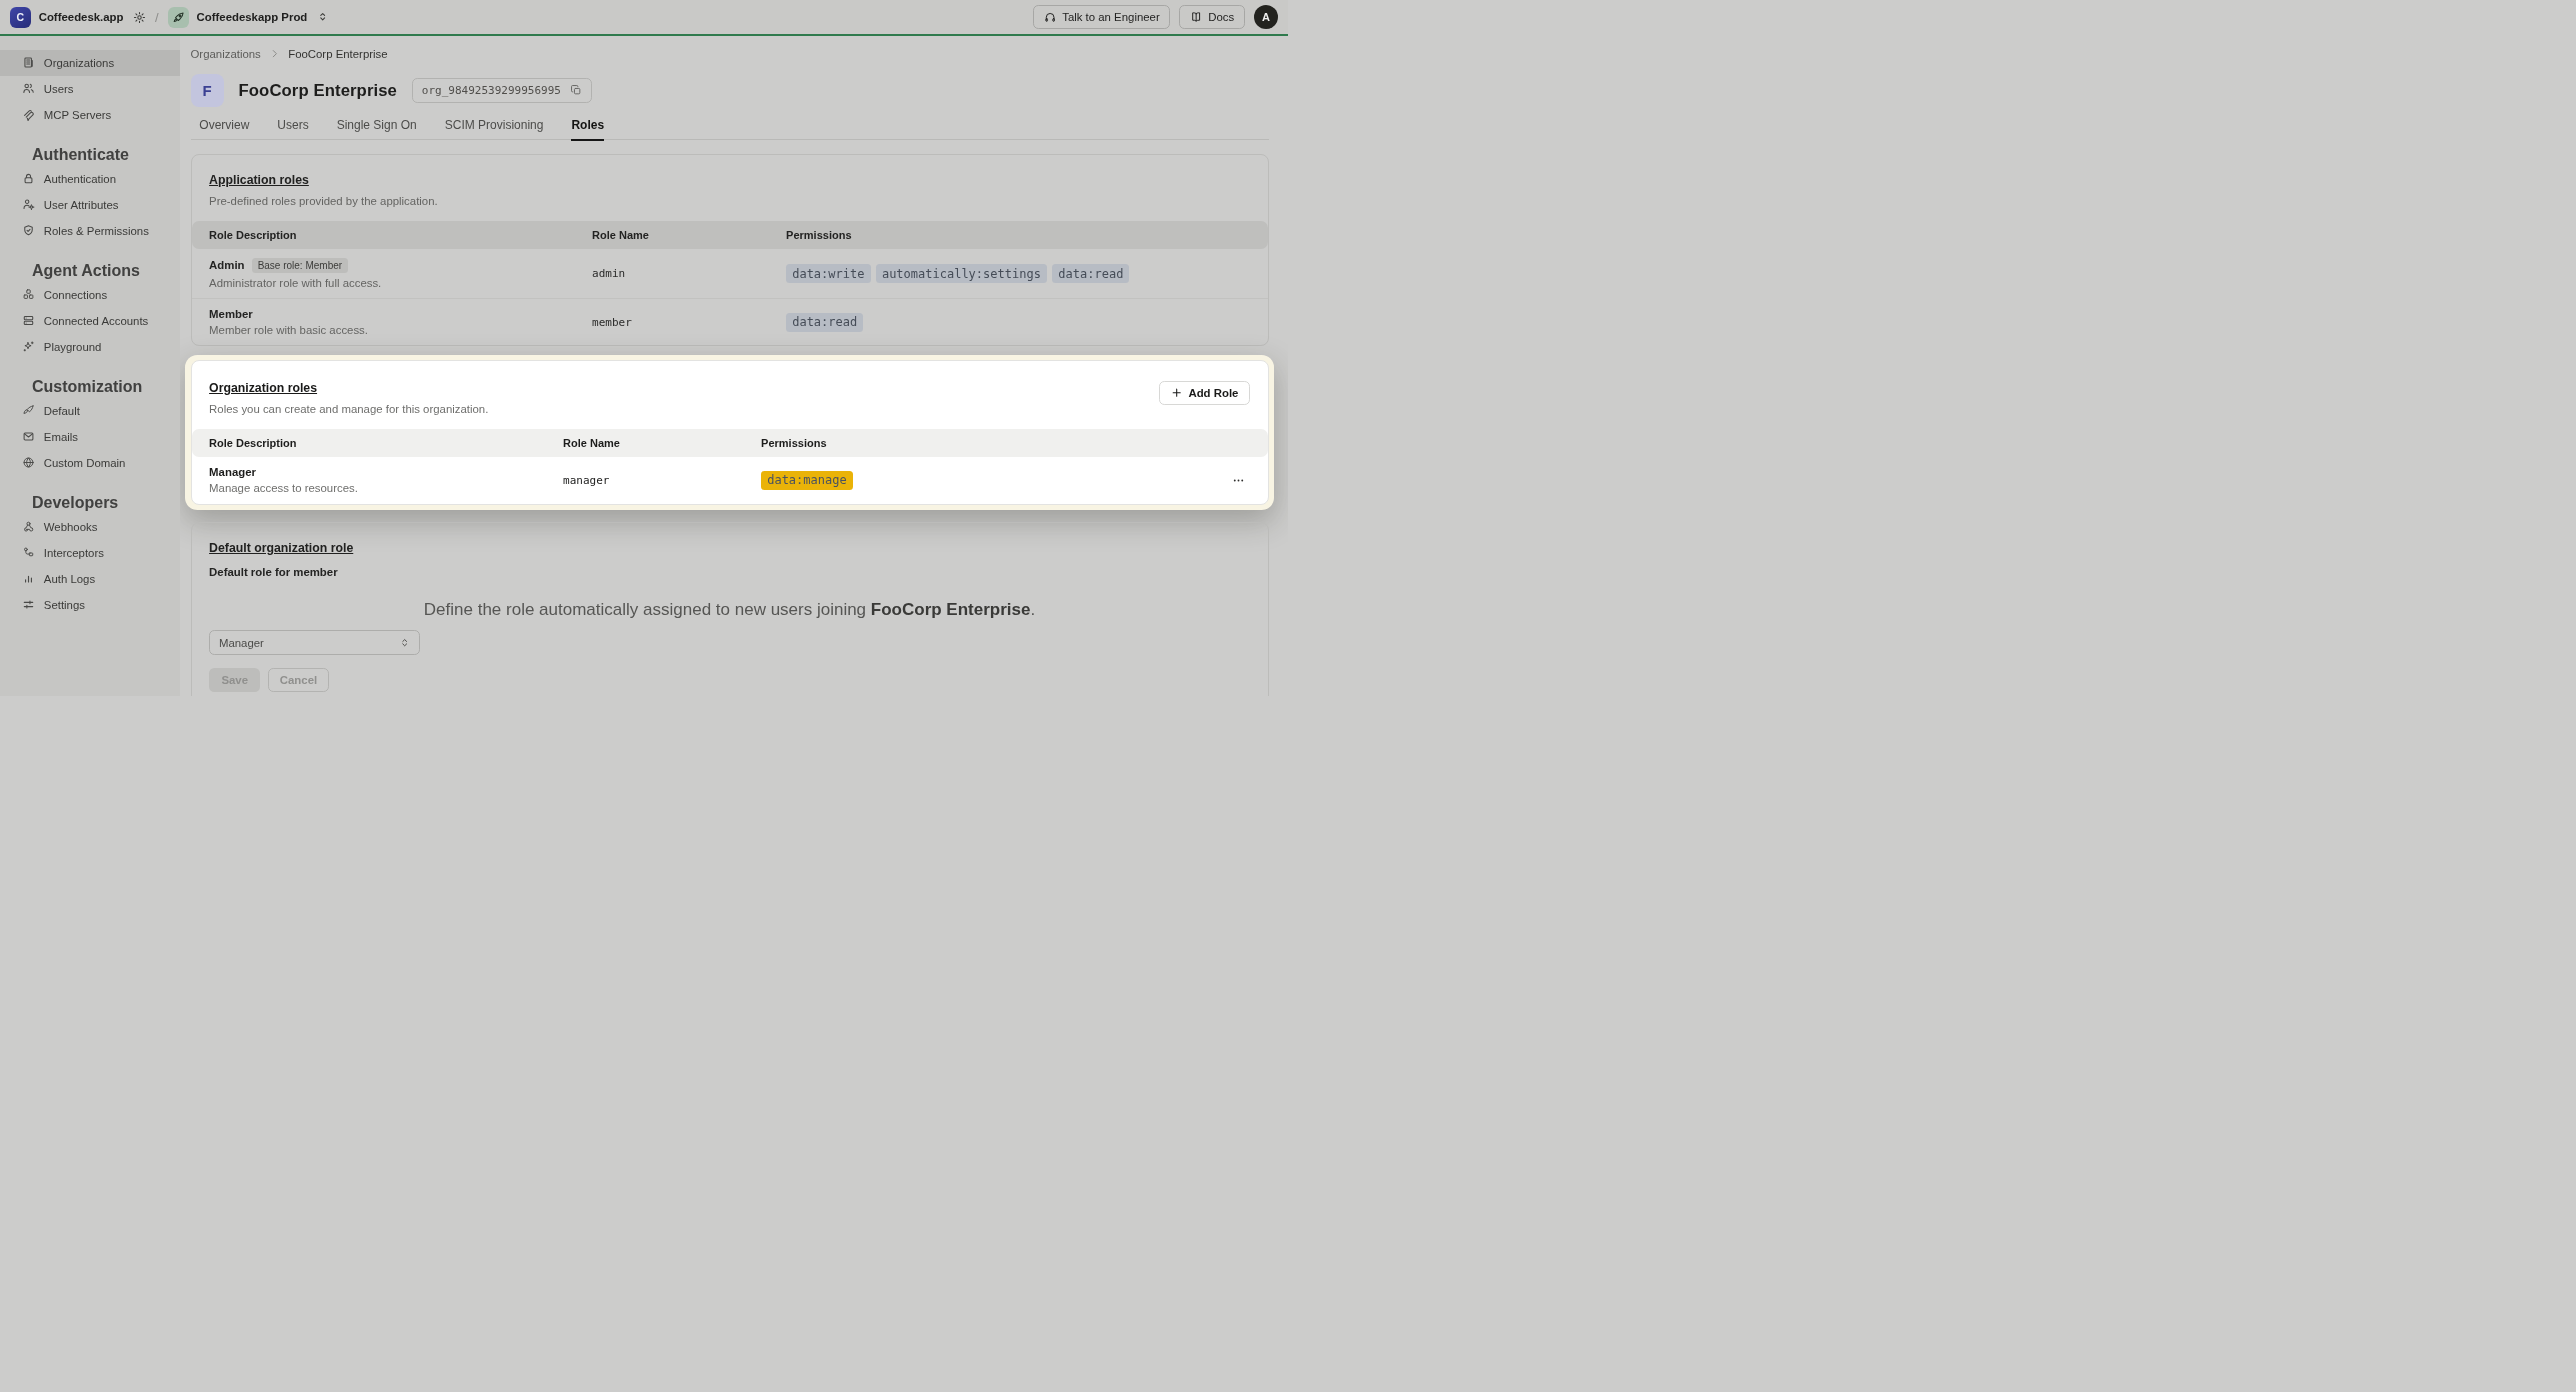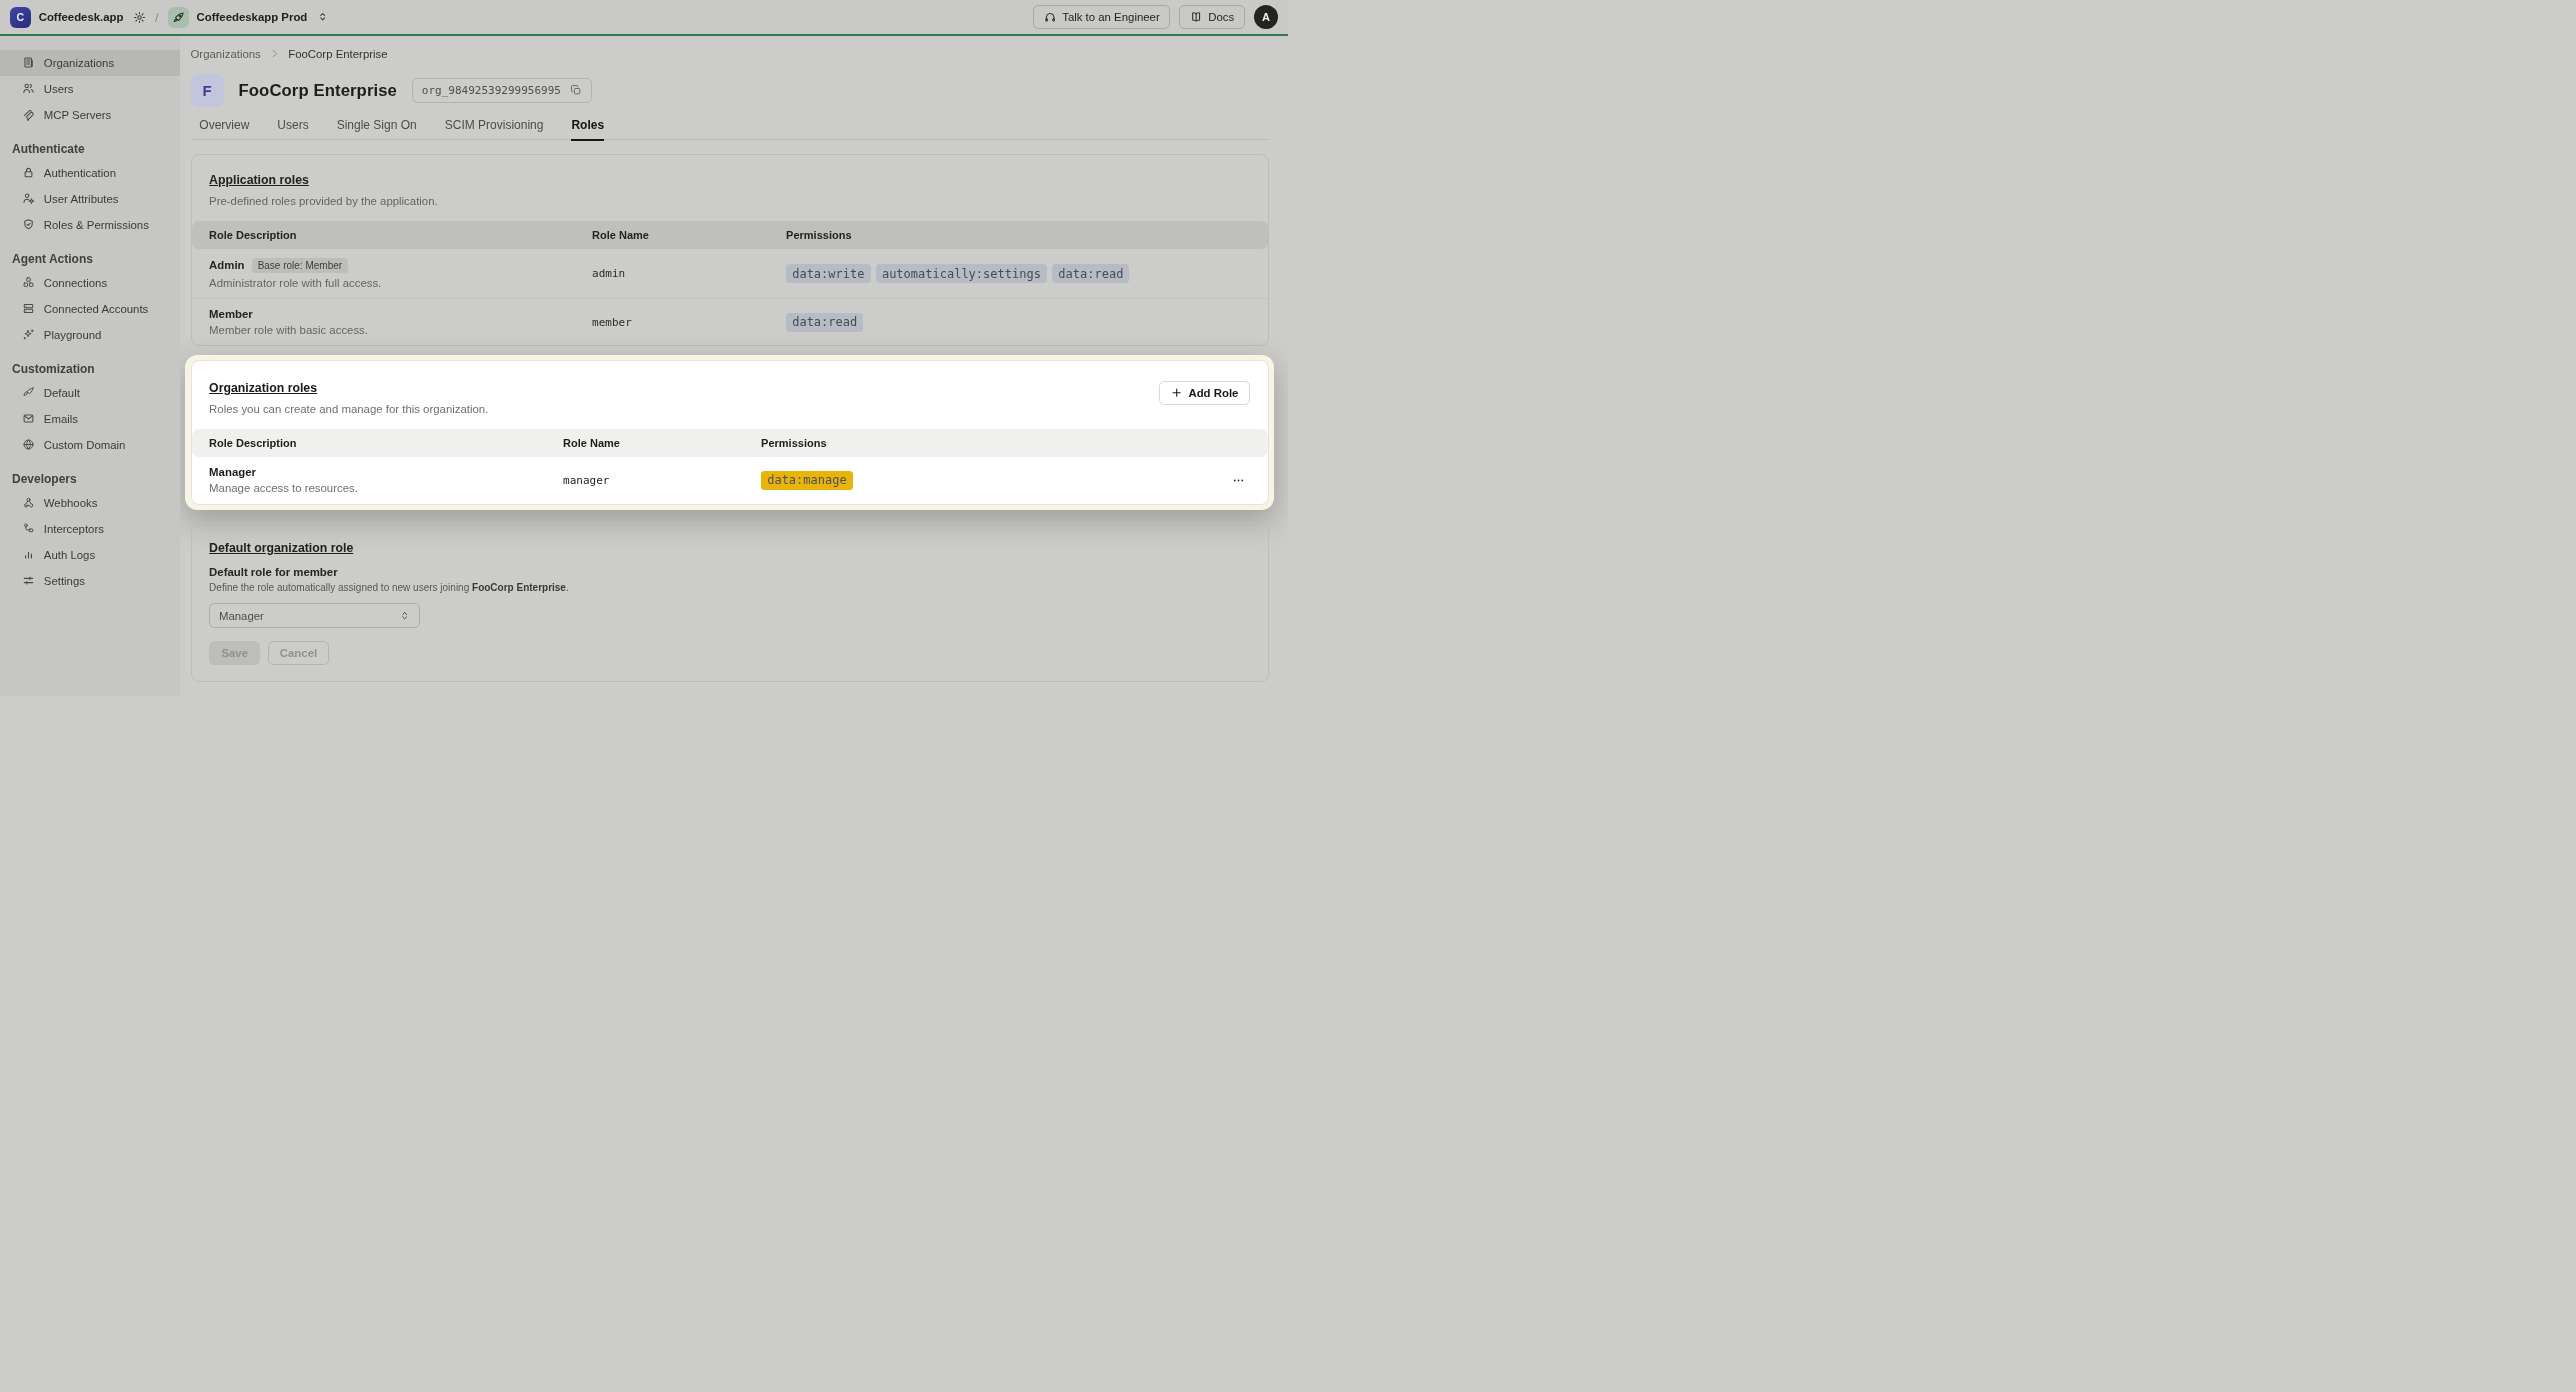--- a/index.html
+++ b/index.html
@@ -25,21 +25,21 @@
             gap:6.1px; font-size:11.4px; font-weight:500; color:#232322; background:transparent; cursor:pointer; font-family:inherit; }
   .tb-avatar { width:24.6px; height:24.6px; border-radius:50%; background:#23231f; color:#efefee; display:flex;
                align-items:center; justify-content:center; font-size:11px; font-weight:600; cursor:pointer; }
 
   
   .shell { display:flex; height:660px; }
   .sidebar { width:180px; flex:none; background:#c6c6c4; padding-top:14px; }
   .s-item { height:26px; display:flex; align-items:center; gap:8.8px; padding:0 10.5px 0 22px; font-size:11.4px; color:#3a3a38; cursor:pointer; }
   .s-item.active { background:#b7b7b5; }
   .s-item .ic { color:#48484six; color:#4a4a48; flex:none; }
-  .s-section { margin-top:11px; height:21px; display:flex; align-items:center; padding-left:12px; font-size:12px; font-weight:700; color:#414140; }
+  .s-section { margin-top:17px; height:21px; display:flex; align-items:center; padding-left:32px; font-size:16px; font-weight:700; color:#414140; }
 
   .main { flex:1; padding:12.3px 19.3px 0 10.5px; overflow:hidden; }
   .content { width:1078px; }
 
   
   .breadcrumb { display:flex; align-items:center; gap:8px; font-size:11.4px; }
   .bc-parent { color:#5c5c5a; cursor:pointer; }
   .bc-chev { color:#8a8a88; }
   .bc-current { color:#333331; }
   .header-row { margin-top:14px; display:flex; align-items:center; gap:15px; }
@@ -84,21 +84,21 @@
   .card.bright .r-desc { color:#6e6e6c; }
   .card.bright .mono { color:#232322; }
   .card.bright .chip { background:#eab308; color:#4a5260; }
   .add-role { height:24.6px; padding:0 10.5px; background:#fff; border:0.9px solid #d8d8d6; border-radius:5.3px; font-size:11.4px;
               font-weight:600; color:#1a1a19; display:inline-flex; align-items:center; gap:6.1px; cursor:pointer; font-family:inherit; }
   .row-menu { justify-self:end; background:none; border:none; color:#2e2e2c; cursor:pointer; padding:3.5px 5.3px; }
 
   
   .card3-body { padding:0 17.6px 16px; }
   .field-label { font-size:11.4px; font-weight:700; color:#242423; margin-top:11.4px; }
-  .field-desc { margin-top:4px; font-size:10px; color:#565654; }
+  .field-desc { margin-top:22px; font-size:17px; color:#565654;text-align:center; }
   .field-desc b { color:#3a3a38; }
   .select { margin-top:9.7px; width:211px; height:25.5px; border:0.9px solid #adadab; border-radius:5.3px; display:flex;
             align-items:center; justify-content:space-between; padding:0 8.8px; font-size:11.4px; color:#4b4b49; cursor:pointer; background:transparent; }
   .select .sel-chev { color:#4b4b49; }
   .btn-row { margin-top:13px; display:flex; gap:8px; }
   .btn-save { background:#bdbdbb; color:#90908e; border:none; border-radius:5.3px; height:24px; padding:0 12.3px; font-size:11.4px; font-weight:600; font-family:inherit; }
   .btn-cancel { background:transparent; border:0.9px solid #b3b3b1; color:#90908e; border-radius:5.3px; height:24px; padding:0 10.5px; font-size:11.4px; font-weight:600; font-family:inherit; }
 </style>
 </head>
 <body>

